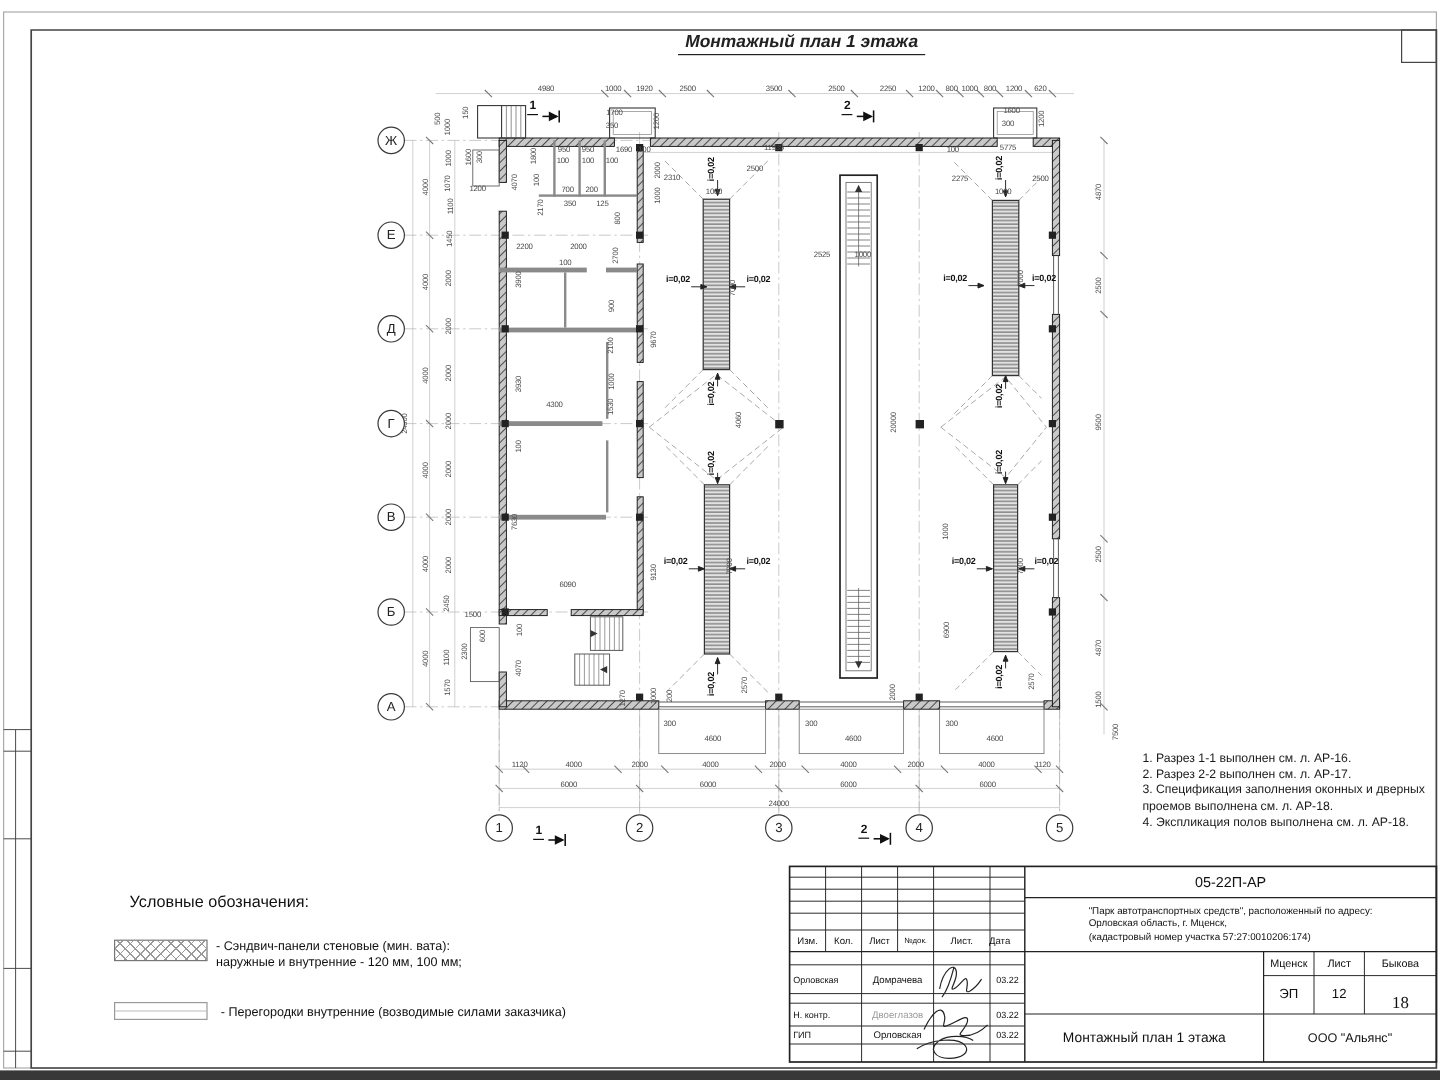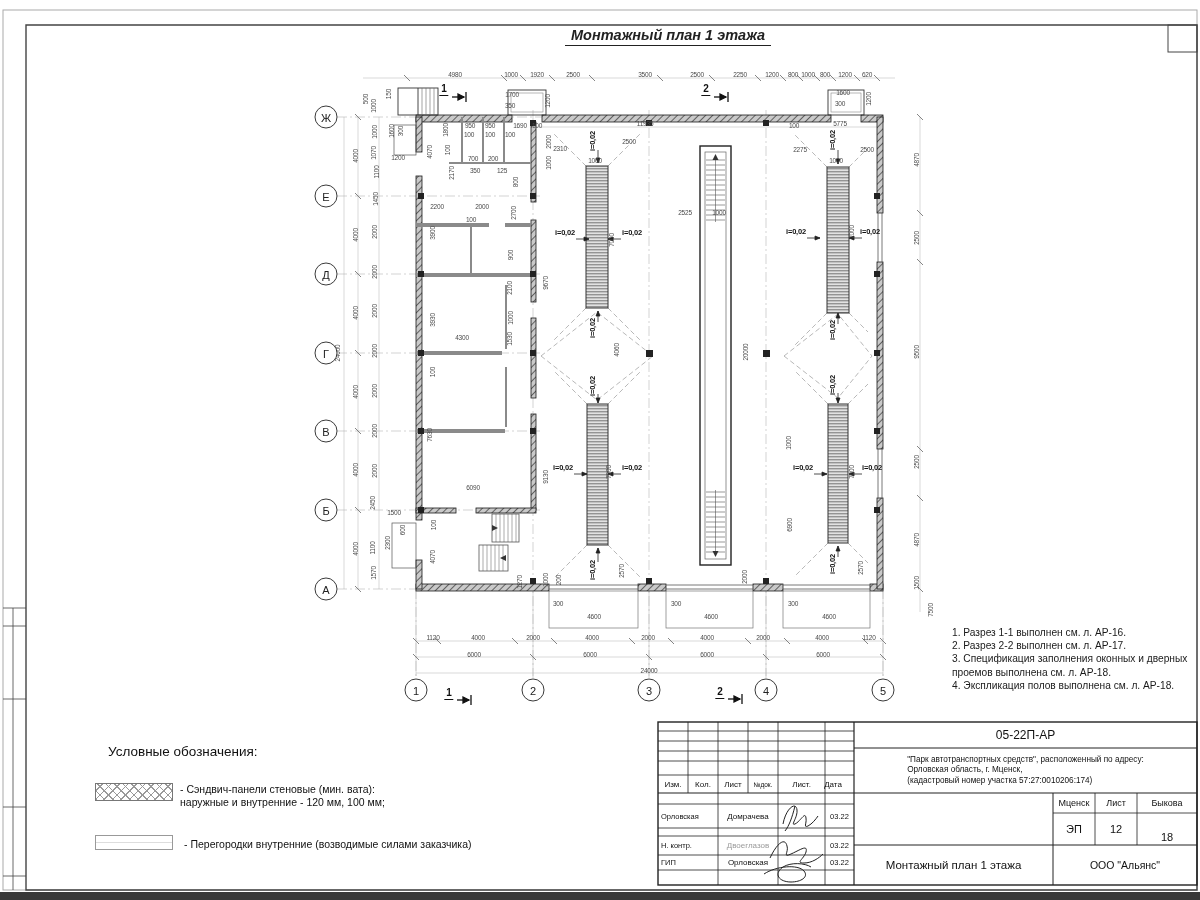--- a/index.html
+++ b/index.html
@@ -622,17 +622,17 @@
 
 <div class="tb left" style="left:661px;top:855px;width:56px;height:15px;font-size:7.5px;">ГИП</div>
 <div class="tb" style="left:718px;top:855px;width:60px;height:15px;font-size:8px;">Орловская</div>
 <div class="tb" style="left:825px;top:855px;width:29px;height:15px;font-size:7.5px;">03.22</div>
 
 <div class="tb" style="left:1053px;top:793px;width:42px;height:20px;font-size:9px;">Мценск</div>
 <div class="tb" style="left:1095px;top:793px;width:42px;height:20px;font-size:9px;">Лист</div>
 <div class="tb" style="left:1137px;top:793px;width:60px;height:20px;font-size:9px;">Быкова</div>
 <div class="tb" style="left:1053px;top:813px;width:42px;height:32px;font-size:11px;">ЭП</div>
 <div class="tb" style="left:1095px;top:813px;width:42px;height:32px;font-size:11px;">12</div>
-<div class="tb" style="left:1137px;top:813px;width:60px;height:48px;font-size:11px;">18</div>
+<div class="tb" style="left:1137px;top:813px;width:60px;height:48px;font-size:14px;font-family:Liberation Serif, serif;">18</div>
 <div class="tb" style="left:854px;top:845px;width:199px;height:40px;font-size:11.5px;">Монтажный план 1 этажа</div>
 <div class="tb" style="left:1053px;top:845px;width:144px;height:40px;font-size:10.5px;">ООО "Альянс"</div>
 
 </div>
 
 </body></html>

